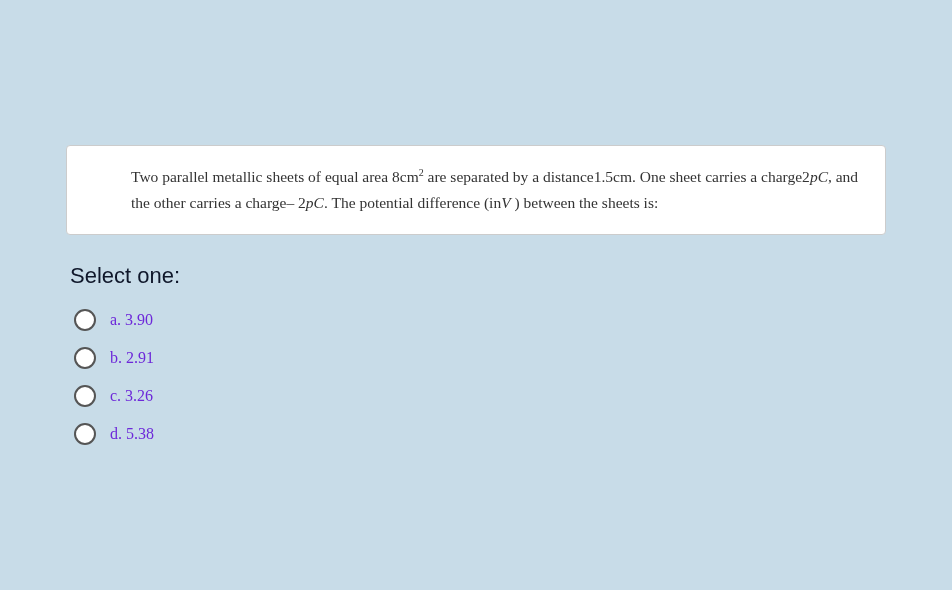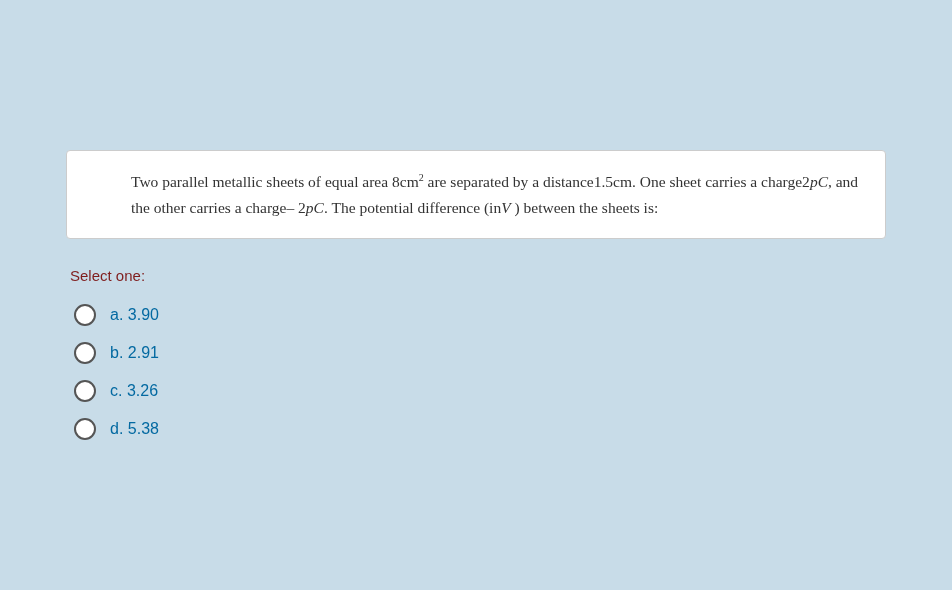--- a/index.html
+++ b/index.html
@@ -36,22 +36,22 @@
     }
 
     .question-text {
       font-size: 15.5px;
       line-height: 1.65;
       color: #333333;
       margin-left: 44px;
     }
 
     .select-one-label {
-      font-size: 15px;
-      color: #7f1d1d;
+      font-size: 22px;
+      color: #0f172a;
       font-family: Arial, sans-serif;
       font-weight: normal;
       margin-bottom: 20px;
       margin-left: 4px;
     }
 
     .options-container {
       display: flex;
       flex-direction: column;
       gap: 16px;
@@ -72,22 +72,22 @@
       border: 2px solid #555555;
       background-color: #ffffff;
       flex-shrink: 0;
       display: flex;
       align-items: center;
       justify-content: center;
     }
 
     .option-label {
       font-size: 16px;
-      color: #0369a1;
-      font-family: Liberation Sans, sans-serif;
+      color: #6d28d9;
+      font-family: Liberation Serif, serif;
     }
 
     sup {
       font-size: 10px;
     }
   </style>
 </head>
 <body>
 
 <div class="main-container">

